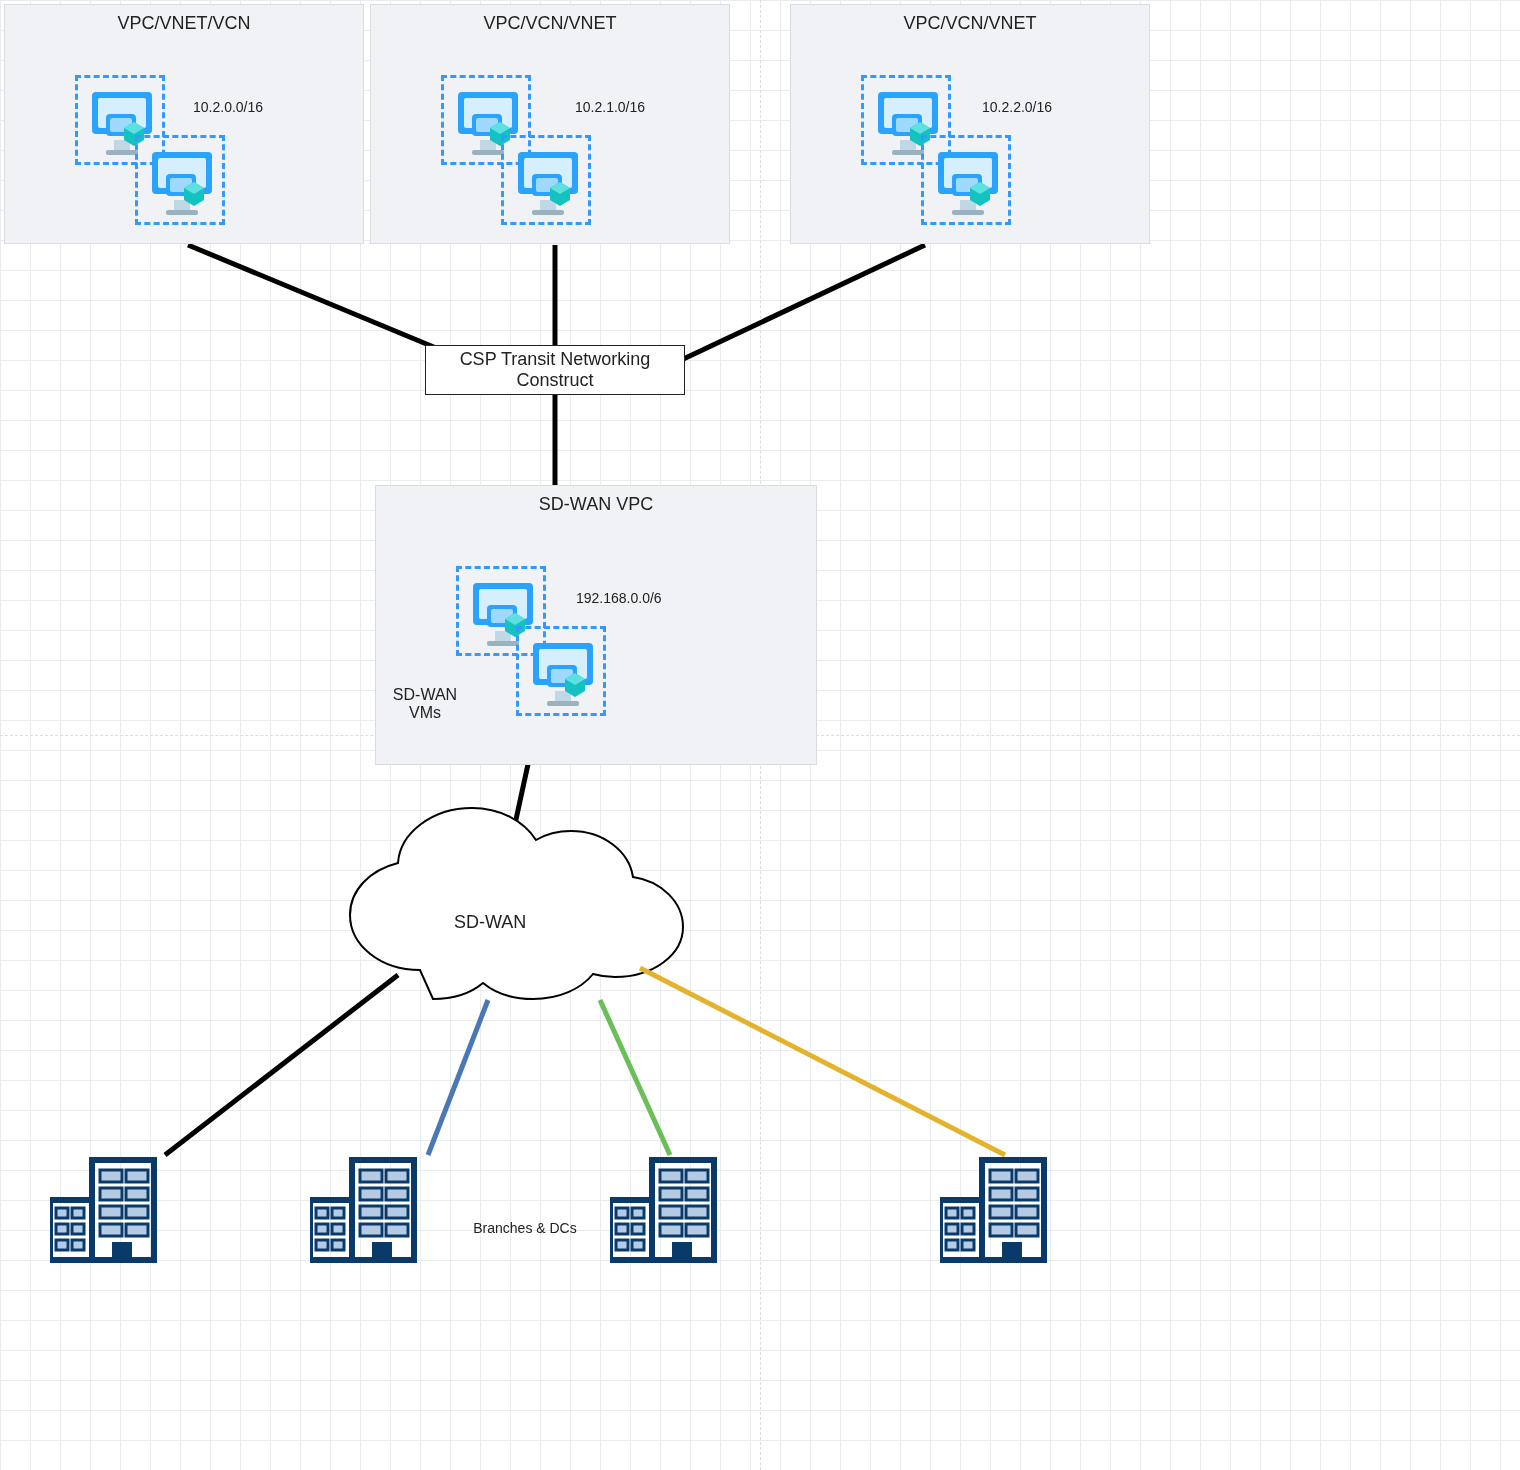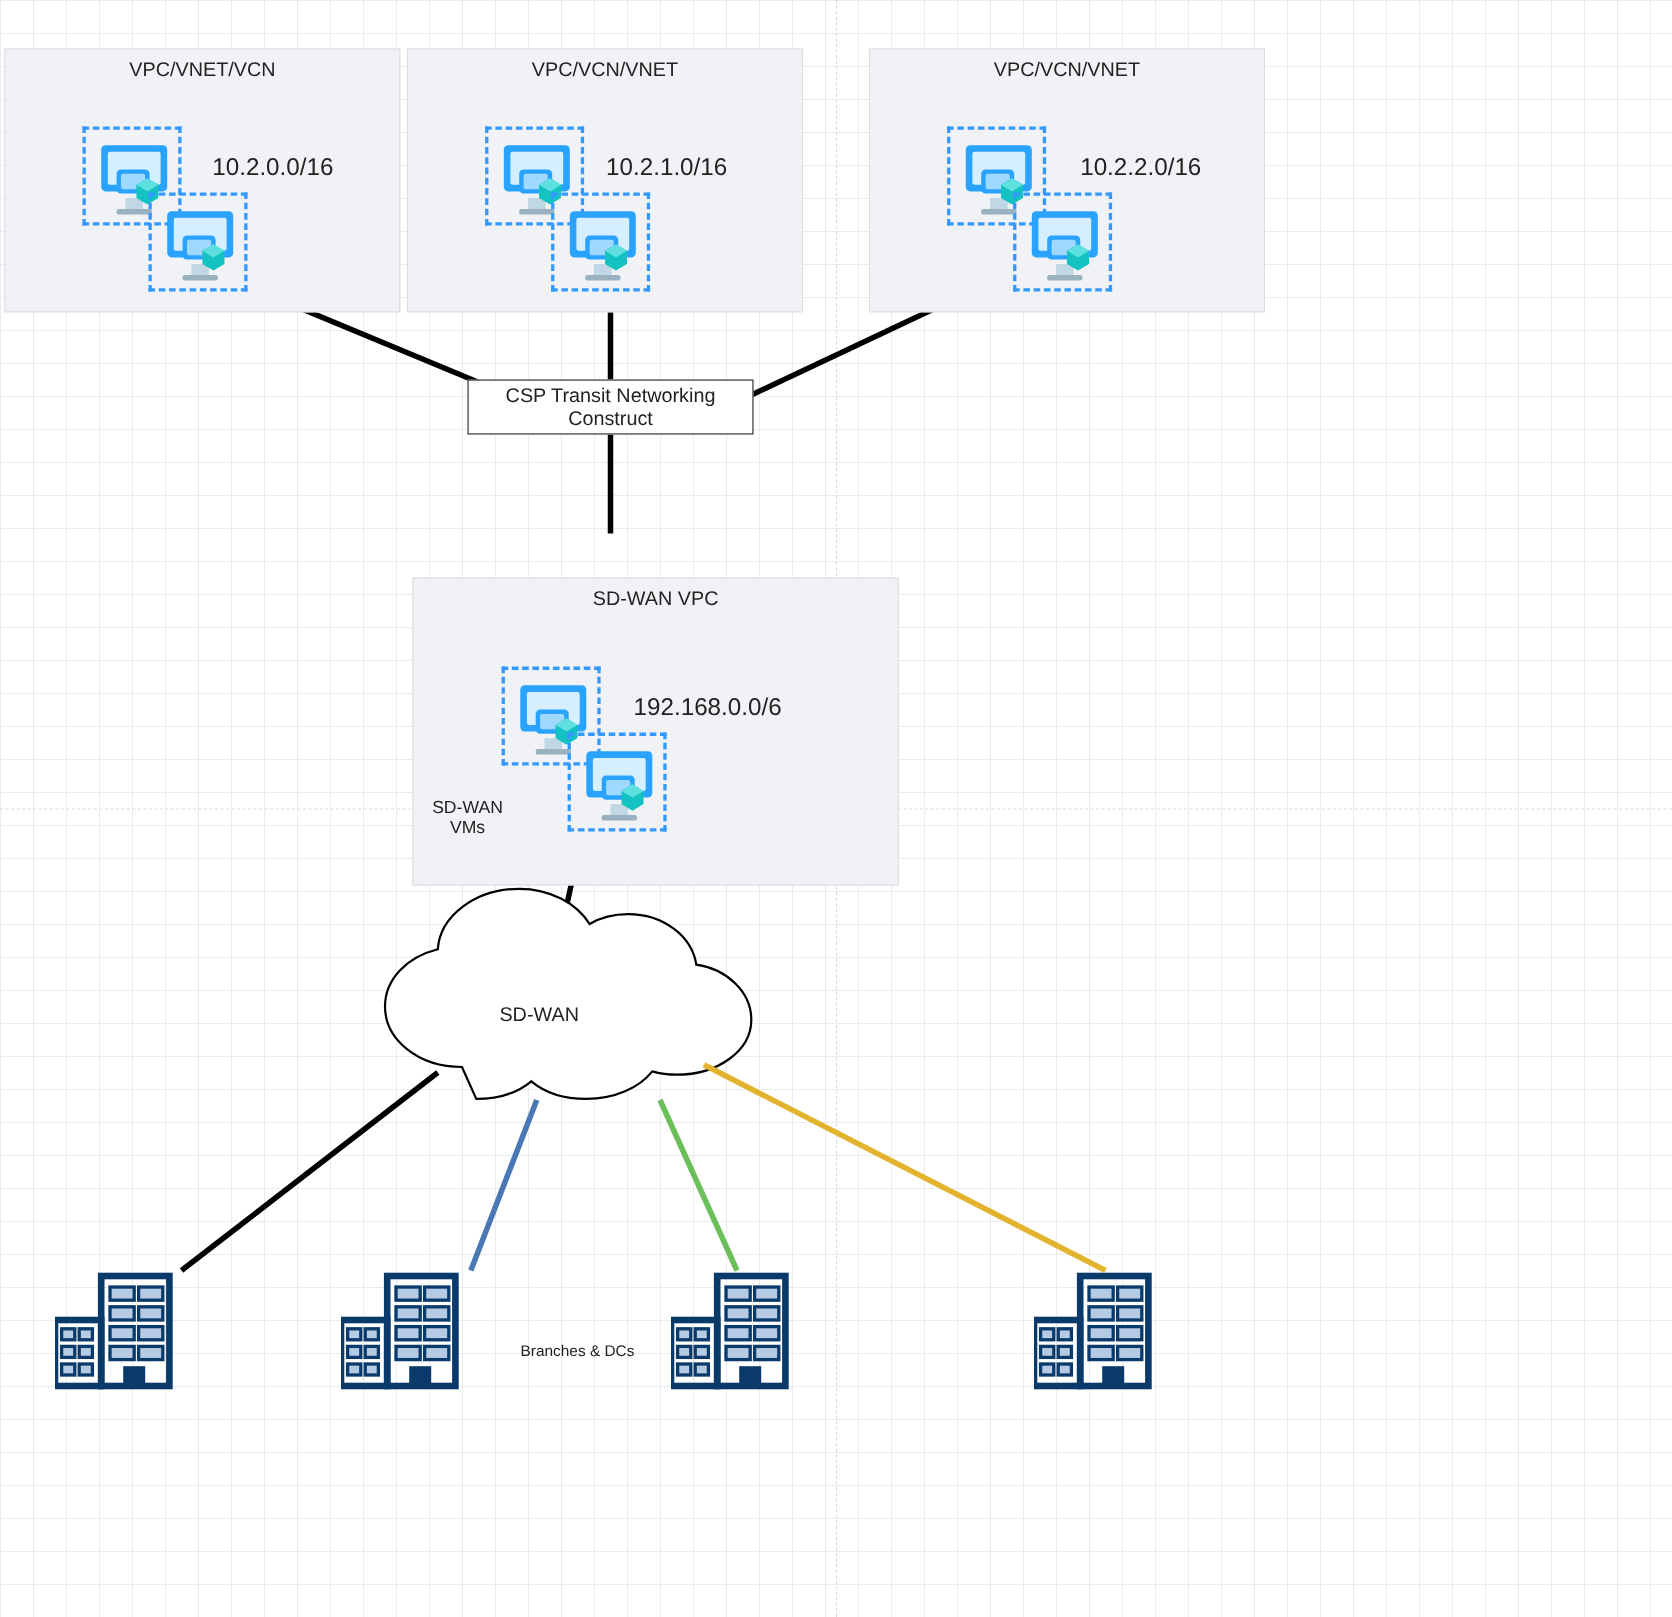--- a/index.html
+++ b/index.html
@@ -16,31 +16,30 @@
   
   .guide-v { position:absolute; top:0; bottom:0; border-left:1px dashed #dcdcdc; }
   .guide-h { position:absolute; left:0; right:0; border-top:1px dashed #dcdcdc; }
 
   svg.connectors { position:absolute; inset:0; width:1520px; height:1470px; pointer-events:none; }
 
   .vpc-box {
     position:absolute;
     background:#f0f2f5;
     border:1px solid #d9dce0;
-    margin-top:40px;
   }
   .vpc-title {
     position:absolute; top:8px; left:0; right:0;
     text-align:center;
     font-size:18px;
     color:#222;
   }
   .cidr-label {
     position:absolute;
-    font-size:22px;
+    font-size:14px;
     color:#222;
   }
   .vm-label {
     position:absolute;
     font-size:16px;
     color:#222;
     text-align:center;
   }
 
   .vm-pair { position:absolute; width:160px; height:160px; }
@@ -172,21 +171,21 @@
       <svg width="72" height="72" style="position:absolute;left:8px;top:8px">
           <use href="#vm-icon"></use>
         </svg>
     </div>
     <div class="vm-box vm-box2">
       <svg width="72" height="72" style="position:absolute;left:8px;top:8px">
           <use href="#vm-icon"></use>
         </svg>
     </div>
   </div>
-  <div class="cidr-label" style="left:180px; top:94px">10.2.1.0/16</div>
+  <div class="cidr-label" style="left:204px; top:94px">10.2.1.0/16</div>
 </div>
 
 <div class="vpc-box" style="left:790px; top:4px; width:360px; height:240px">
   <div class="vpc-title">VPC/VCN/VNET</div>
   <div class="vm-pair" style="left:70px; top:70px">
     <div class="vm-box">
       <svg width="72" height="72" style="position:absolute;left:8px;top:8px">
           <use href="#vm-icon"></use>
         </svg>
     </div>

